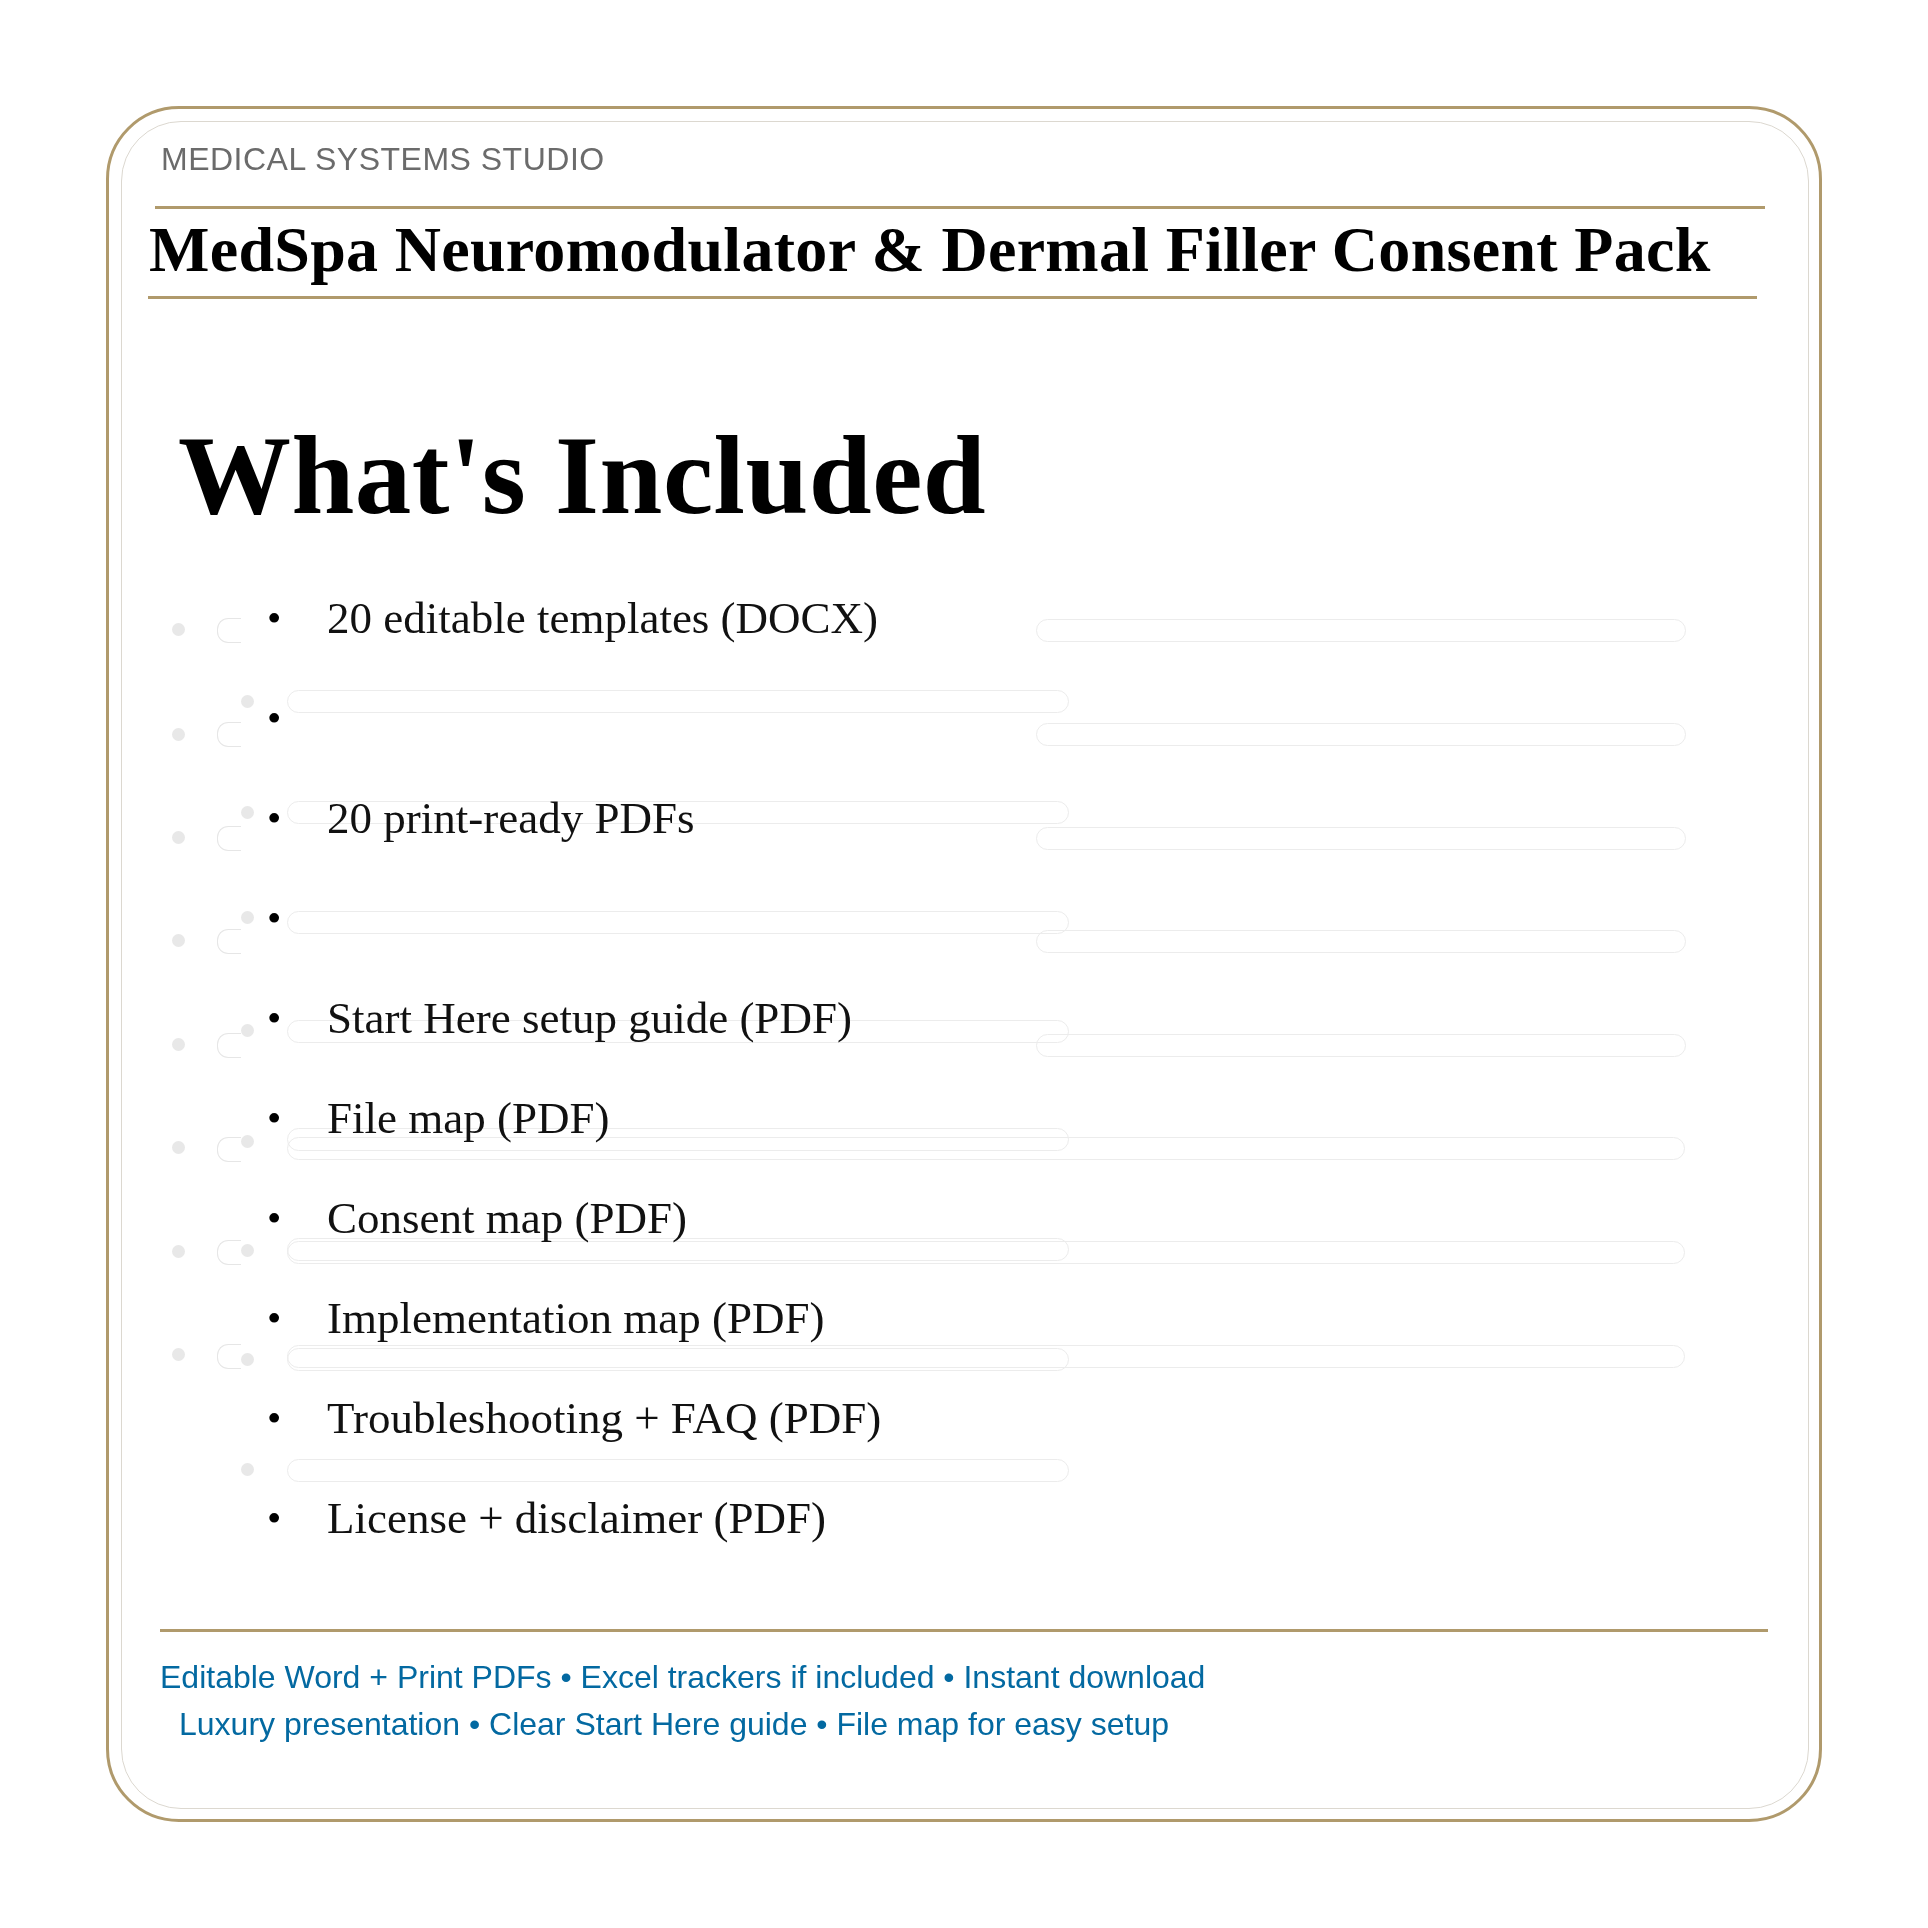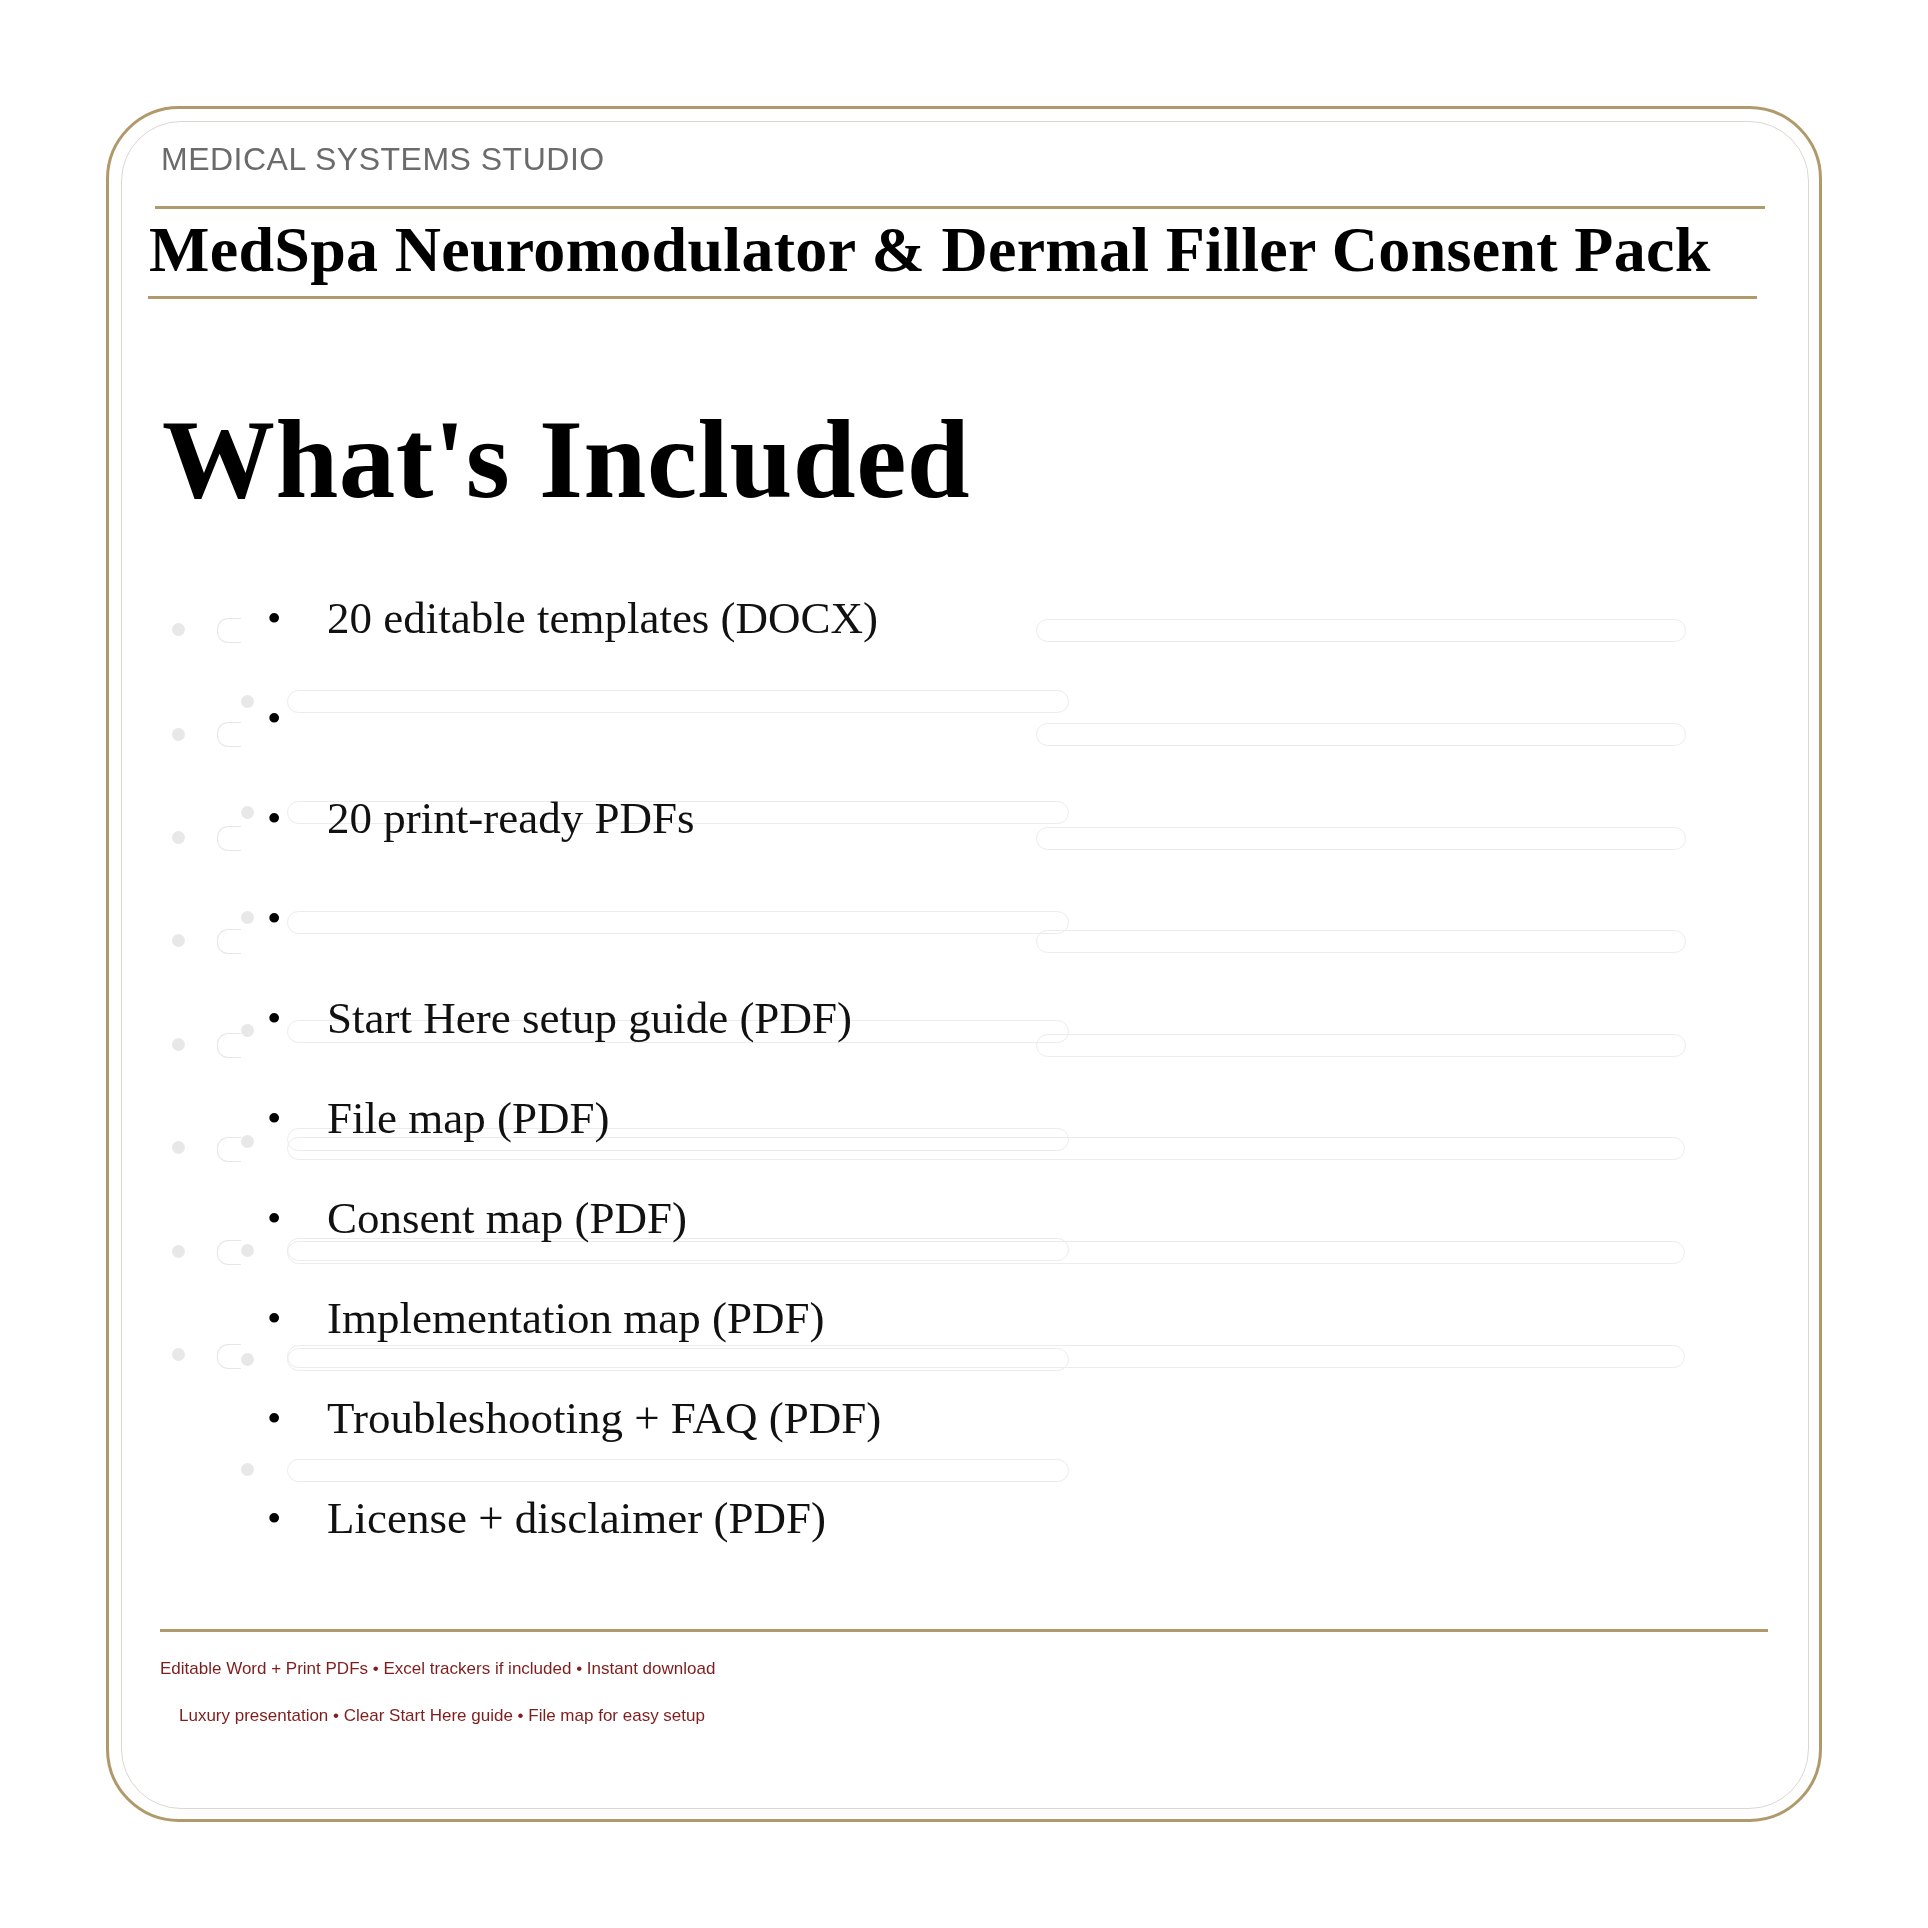--- a/index.html
+++ b/index.html
@@ -11,34 +11,34 @@
   .title { position:absolute; left:149px; top:213px; width:1638px; font-family:"Liberation Serif", serif; font-weight:bold; font-size:64px; color:#000; white-space:nowrap; letter-spacing:0.3px; }
   .heading { position:absolute; left:162px; top:394px; font-family:"Liberation Serif", serif; font-weight:bold; font-size:113px; color:#000; white-space:nowrap; letter-spacing:0.5px; }
   .ghost-dot { position:absolute; width:13px; height:13px; border-radius:50%; background:#e8e8e8; }
   .ghost-hook { position:absolute; width:22.6px; height:22.6px; border:1.9px solid #e6e6e6; border-right:none; border-radius:11.3px 0 0 11.3px; }
   .ghost-pill { position:absolute; height:21px; border:1.9px solid #ececec; border-radius:12.2px; }
   .list { position:absolute; left:254px; top:584px; width:819px; margin:0; padding:0; list-style:none; }
   .list li { position:relative; height:100px; display:flex; align-items:flex-start; }
   .list .bullet { width:73px; font-size:41px; color:#000; line-height:68px; text-align:left; padding-left:13px; box-sizing:border-box; }
   .list .label { font-family:"Liberation Serif", serif; font-size:45px; color:#111; line-height:68px; white-space:nowrap; background:transparent; }
   .footer-rule { position:absolute; left:160px; top:1629px; width:1608px; height:2.8px; background:#b09a6c; }
-  .footer-line { position:absolute; left:160px; font-family:"Liberation Sans", sans-serif; font-size:17px; color:#7f1d1d; white-space:nowrap; }
+  .footer-line { position:absolute; left:160px; font-family:"Liberation Sans", sans-serif; font-size:32px; color:#0369a1; white-space:nowrap; }
 </style>
 </head>
 <body>
 
 <div class="frame-outer"></div>
 <div class="frame-inner"></div>
 
 <div class="brand">MEDICAL SYSTEMS STUDIO</div>
 <div class="rule" style="left:155px; top:206px; width:1610px;"></div>
 <div class="title">MedSpa Neuromodulator &amp; Dermal Filler Consent Pack</div>
 <div class="rule" style="left:148px; top:296px; width:1609px;"></div>
 
-<h1 class="heading" style="margin:0;">What's Included</h1>
+<h1 class="heading" style="margin:16px;">What's Included</h1>
 
 <div>
   <div class="ghost-dot" style="left:172px; top:623px;"></div>
   <div class="ghost-hook" style="left:217px; top:618px;"></div>
   <div class="ghost-pill" style="left:1036px; top:619px; width:648px;"></div>
 
   <div class="ghost-dot" style="left:172px; top:728px;"></div>
   <div class="ghost-hook" style="left:217px; top:722px;"></div>
   <div class="ghost-pill" style="left:1036px; top:723px; width:648px;"></div>
 

